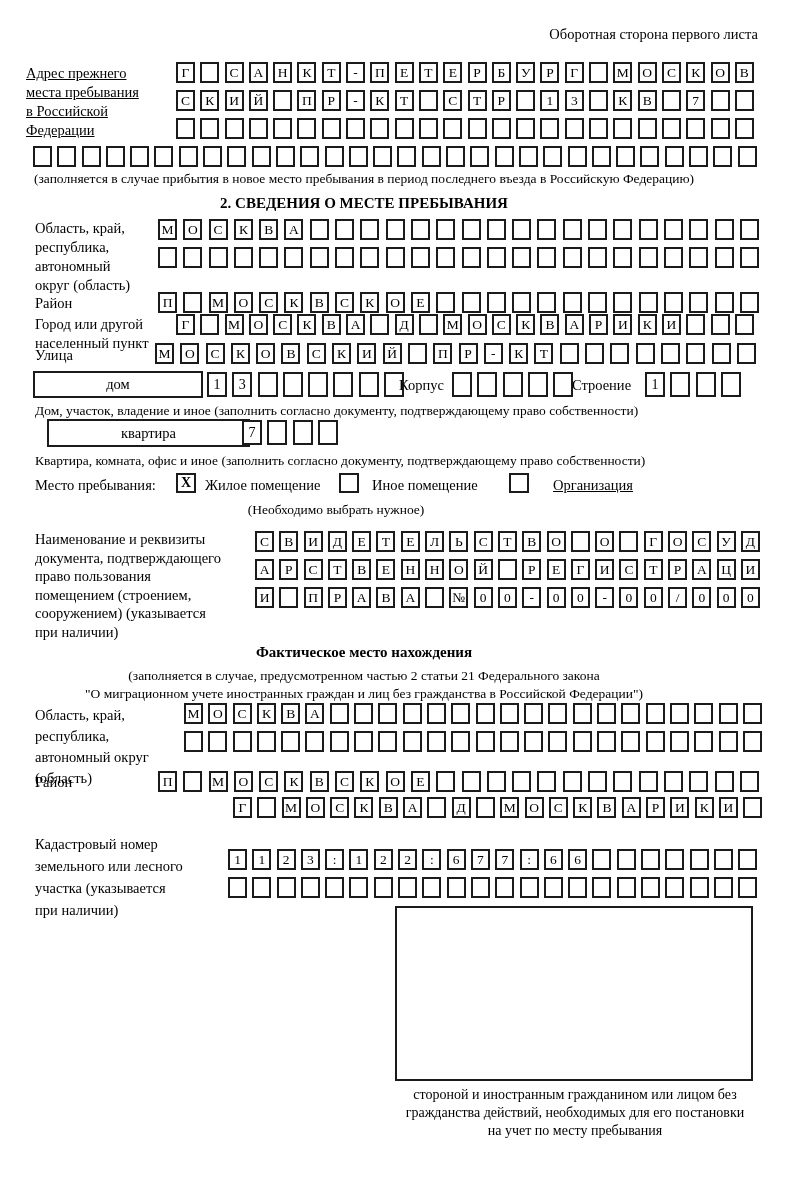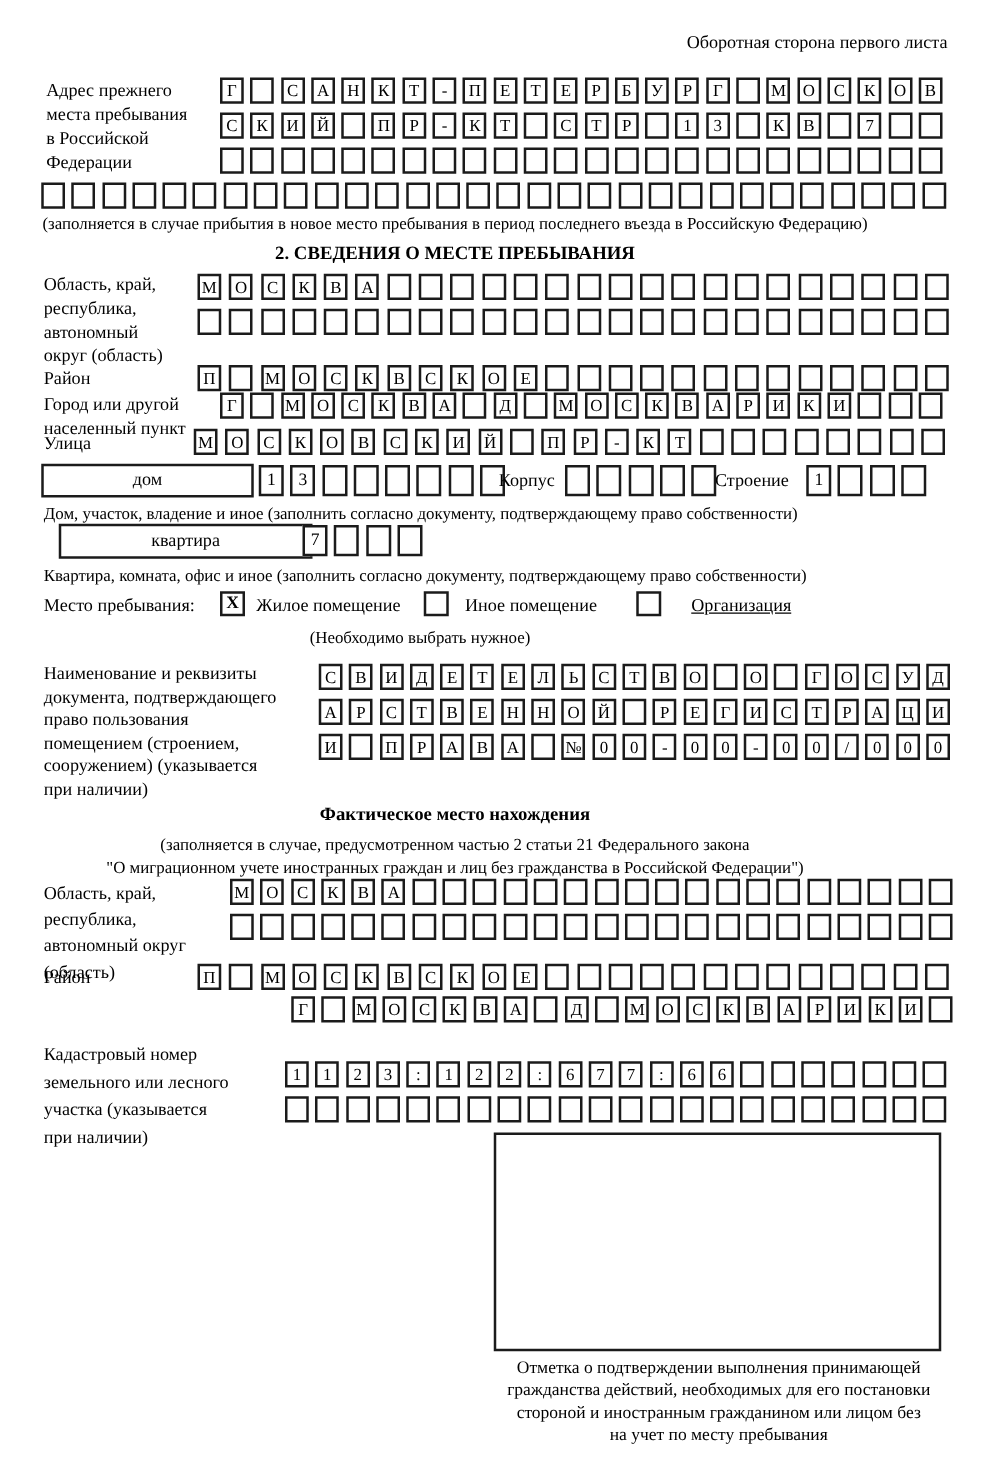--- a/index.html
+++ b/index.html
@@ -38,21 +38,21 @@
   .capt { position:absolute; font-size:13.5px; line-height:18px; white-space:nowrap; }
   .captcenter { position:absolute; text-align:center; font-size:14px; line-height:18px; }
 </style>
 </head>
 <body>
 
 <div class="page">
 
   <div class="abs" style="left:0; top:26px; width:758px; text-align:right; font-size:14.5px;">Оборотная сторона первого листа</div>
 
-  <div class="lbl" style="left:37px; top:64px;">
+  <div class="lbl" style="left:26px; top:64px;text-decoration:underline;">
     <div>Адрес прежнего</div>
     <div>места пребывания</div>
     <div>в Российской</div>
     <div>Федерации</div>
   </div>
   <div class="cells" style="left:176px; top:62px;">
       <span class="cell">Г</span>
       <span class="cell"></span>
       <span class="cell">С</span>
       <span class="cell">А</span>
@@ -601,19 +601,18 @@
       <span class="cell"></span>
       <span class="cell"></span>
       <span class="cell"></span>
       <span class="cell"></span>
       <span class="cell"></span>
       <span class="cell"></span>
     </div>
 
   <div class="stampbox" style="left:395px; top:906px; width:358px; height:175px;"></div>
   <div class="captcenter" style="left:385px; top:1086px; width:380px;">
-    <div>Отметка о подтверждении выполнения принимающей</div>
+    <div>стороной и иностранным гражданином или лицом без</div>
     <div>гражданства действий, необходимых для его постановки</div>
-    <div>стороной и иностранным гражданином или лицом без</div>
     <div>на учет по месту пребывания</div>
   </div>
 
 </div>
 
 </body></html>

